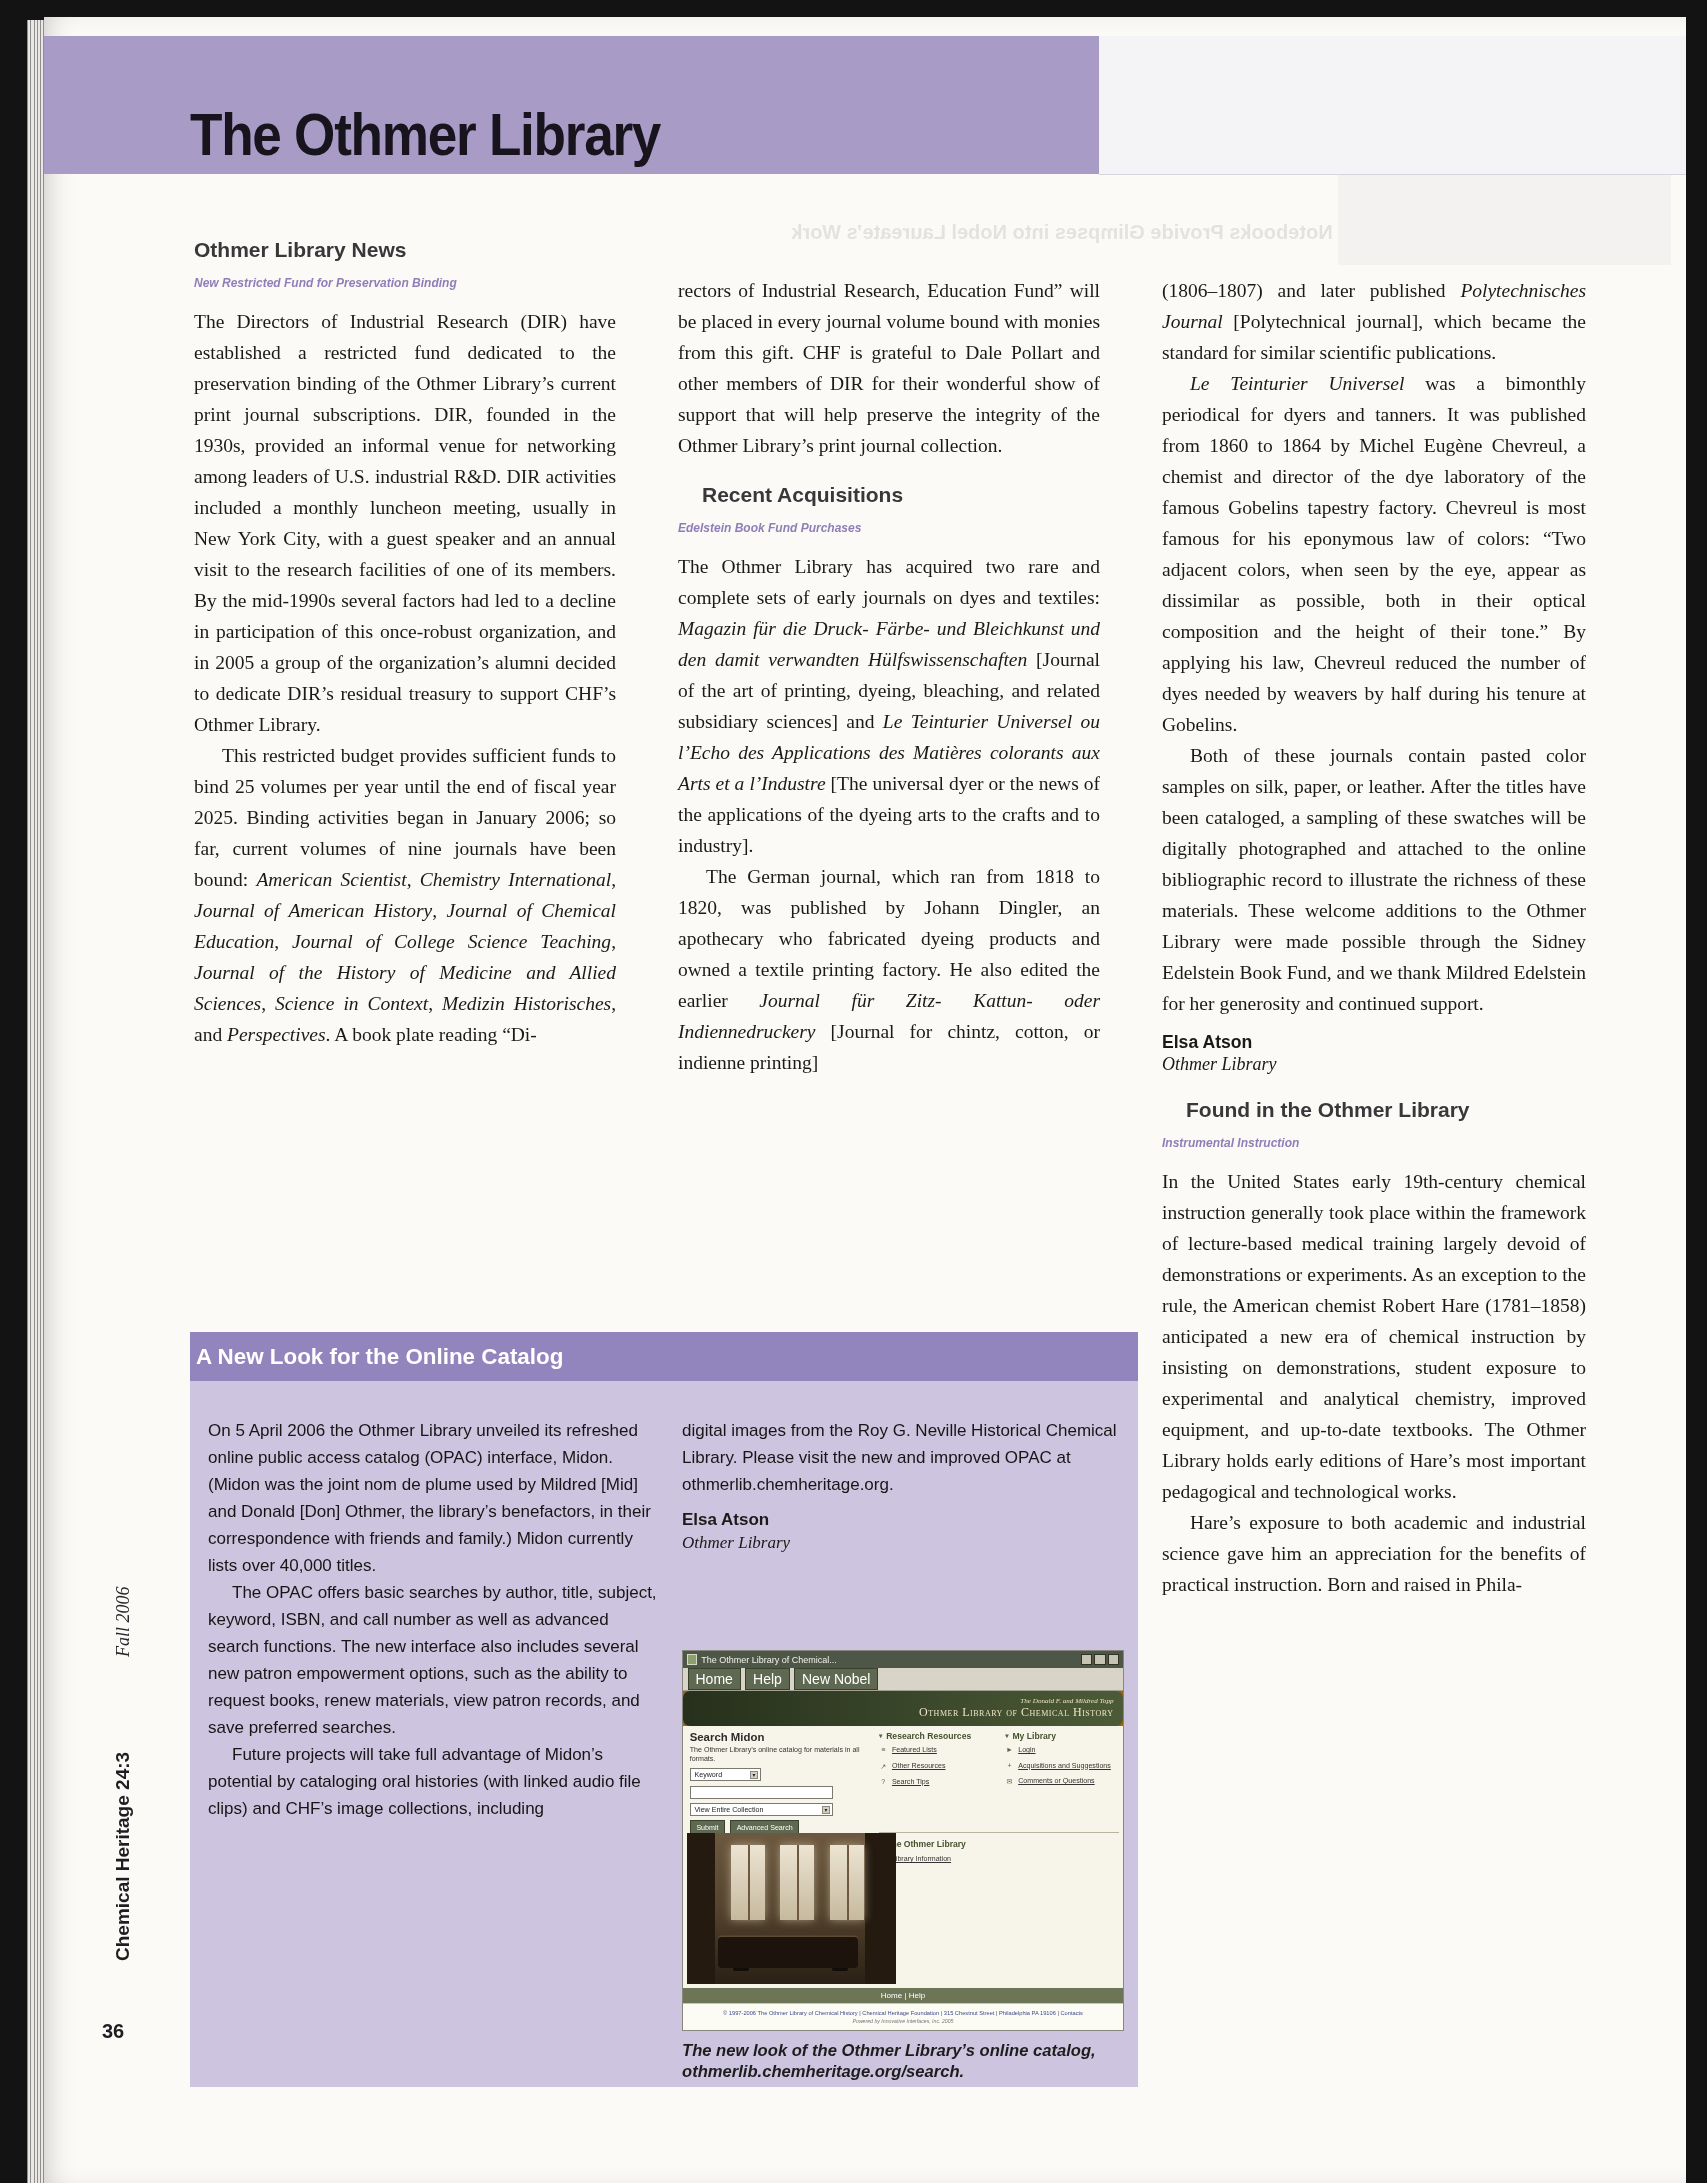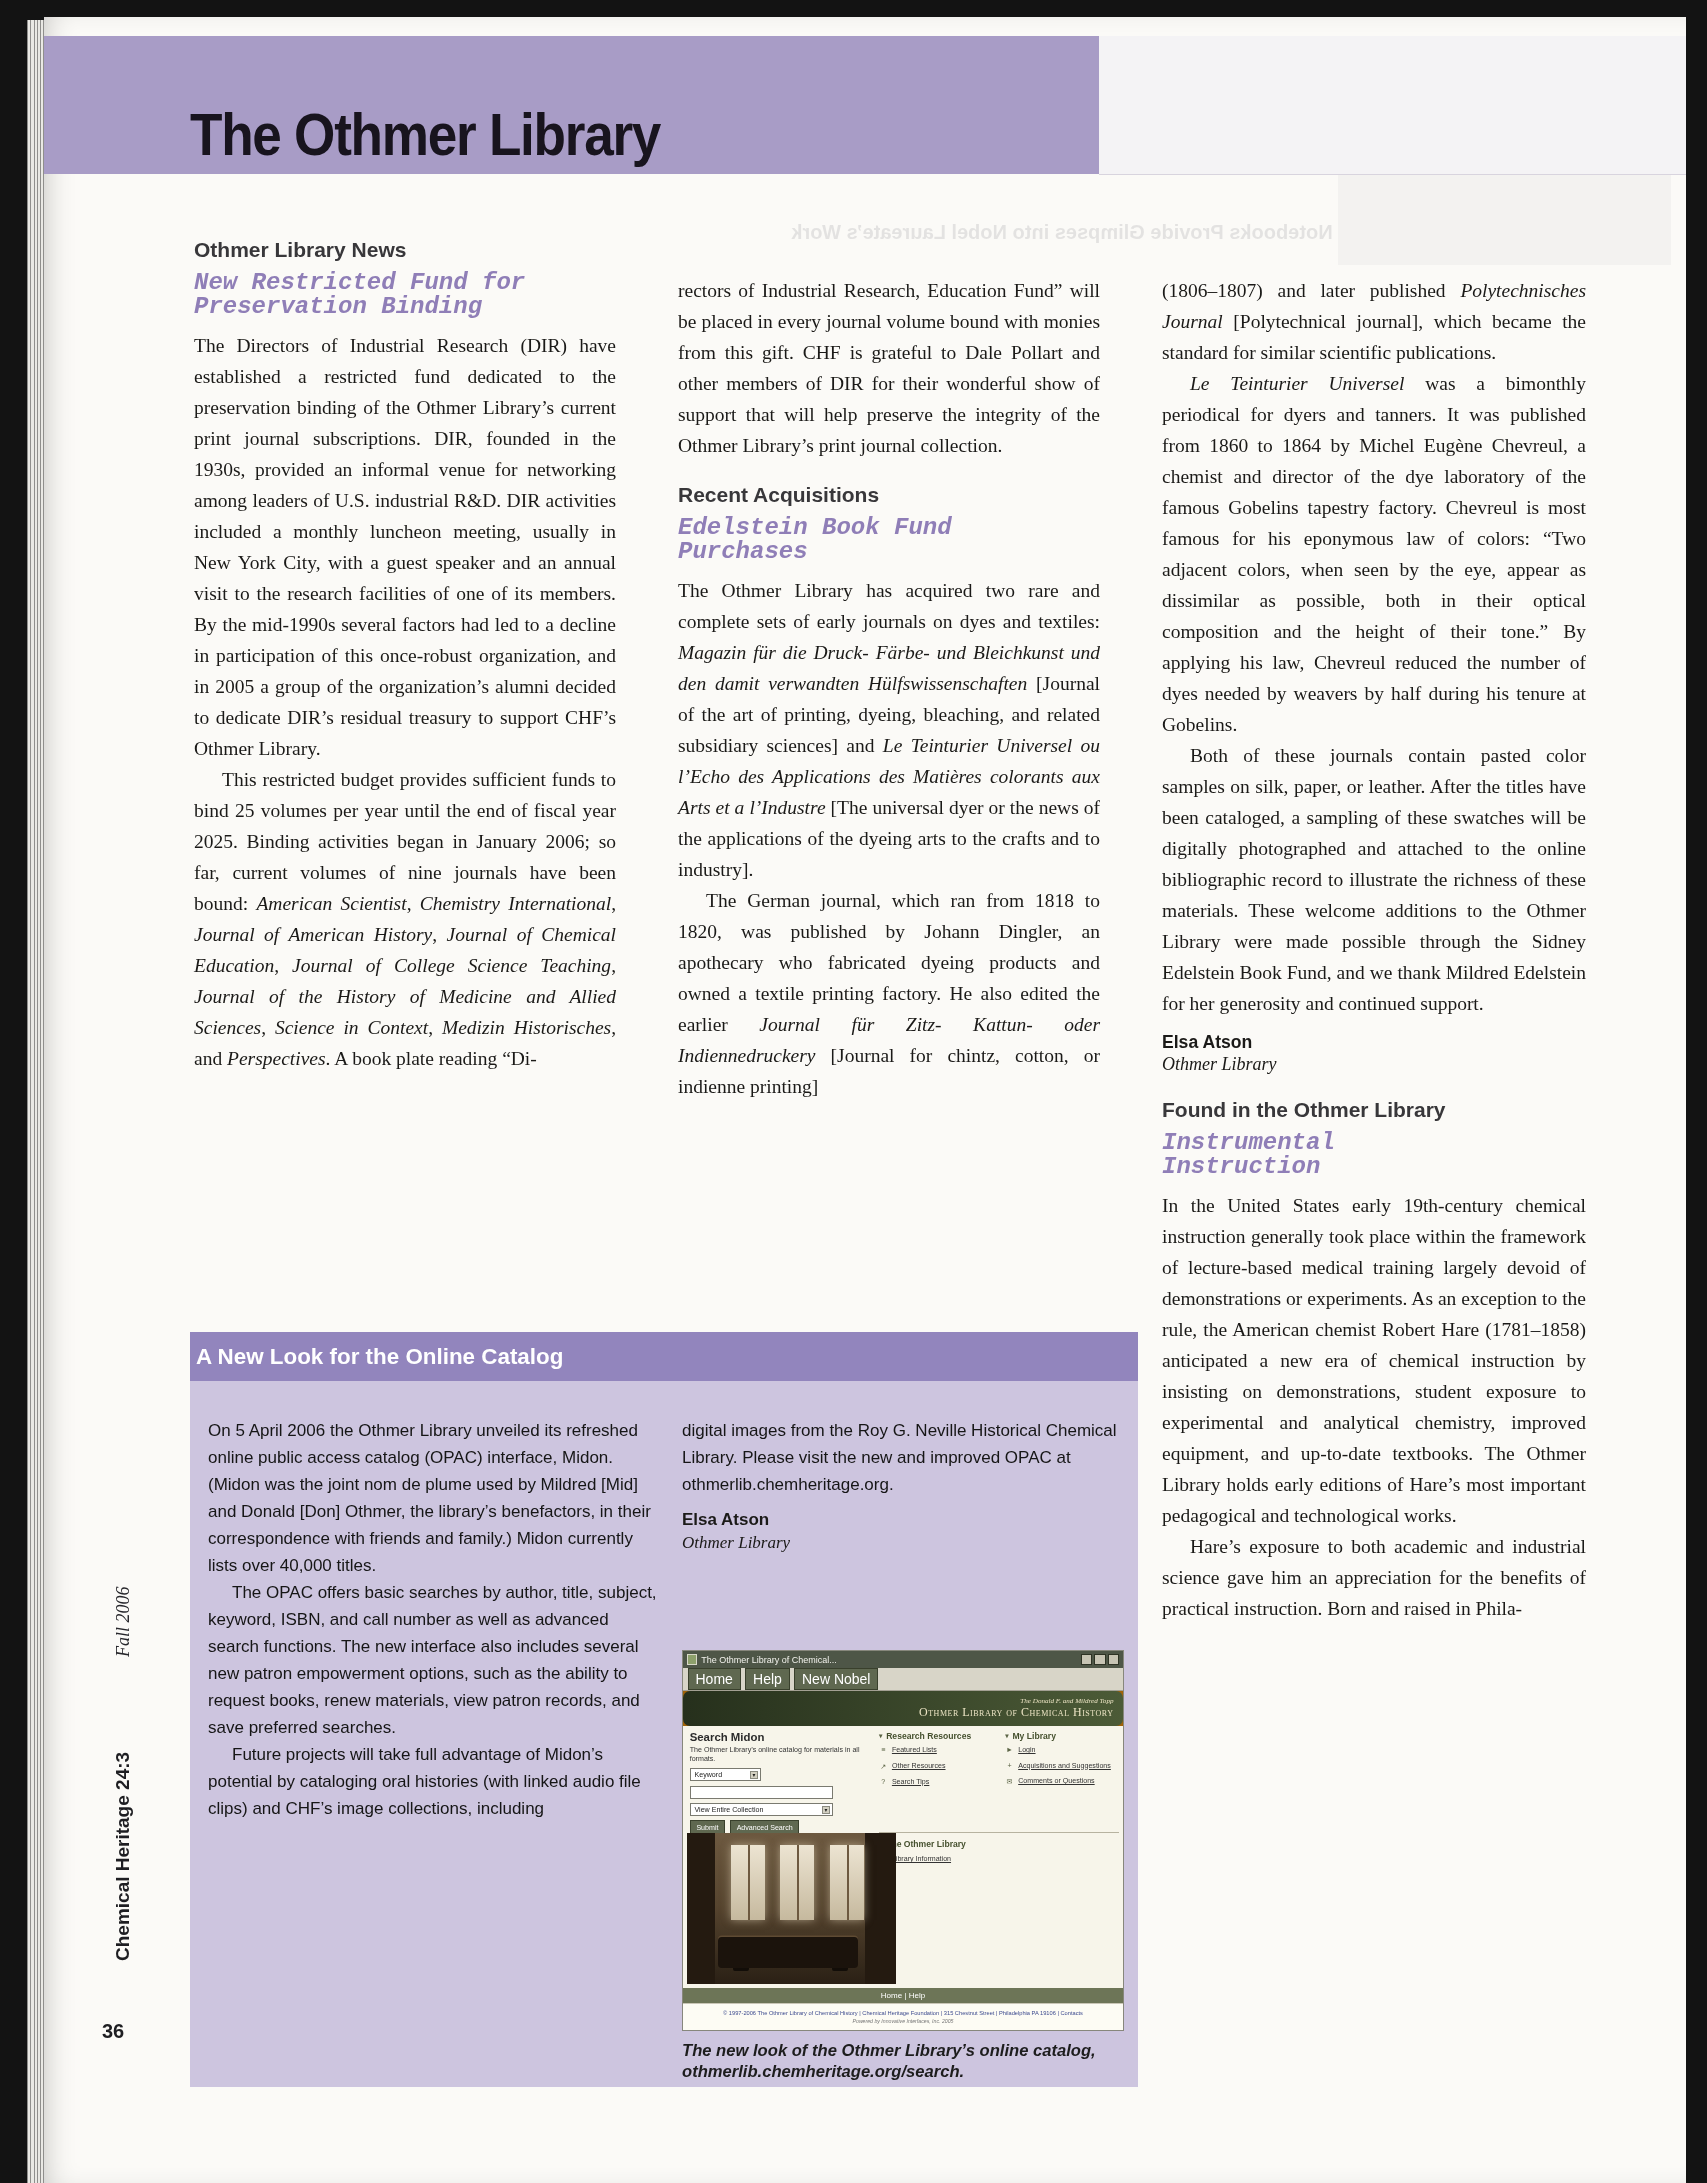--- a/index.html
+++ b/index.html
@@ -33,23 +33,23 @@
         font-family:"Liberation Sans",sans-serif;font-weight:bold;font-size:19px;color:#1e1e22;white-space:nowrap;}
   .folio{position:absolute;left:58px;top:2003px;font-family:"Liberation Sans",sans-serif;
         font-weight:bold;font-size:20px;color:#1e1e22;}
   
   .col{position:absolute;color:#1b1a18;}
   .col1{left:150px;top:221px;width:422px;}
   .col2{left:634px;top:258px;width:422px;}
   .col3{left:1118px;top:258px;width:424px;}
   h2.sec{margin:0 0 8.6px 0;font-family:"Liberation Sans",sans-serif;font-weight:bold;
         font-size:21px;color:#38373a;letter-spacing:0;}
-  h2.sec.mid{margin-top:22px;}
-  h3.sub{margin:0 0 11.4px 0;font-family:Liberation Mono, monospace;font-weight:bold;font-style:italic;
-        font-size:24px;line-height:24px;color:#8f7eb7;max-width:333px;}
+  h2.sec.mid{margin-top:22px;margin-left:24px;}
+  h3.sub{margin:0 0 11.4px 0;font-family:Liberation Sans, sans-serif;font-weight:bold;font-style:italic;
+        font-size:12px;line-height:24px;color:#8f7eb7;max-width:333px;}
   .col p{margin:0;font-size:19.5px;line-height:31px;text-align:justify;}
   .col p.ind{text-indent:28px;}
   .byline{margin-top:12.4px;}
   .by-name{font-family:"Liberation Sans",sans-serif;font-weight:bold;font-size:17.6px;line-height:22px;color:#1b1a18;}
   .by-affil{font:italic 18px/23px "Liberation Serif",serif;color:#1b1a18;}
   
   .box{position:absolute;left:146px;top:1315px;width:948px;height:755px;background:#cdc5df;}
   .box-head{height:49px;background:#9285bd;display:flex;align-items:center;}
   .box-title{margin-left:6px;font-family:"Liberation Sans",sans-serif;font-weight:bold;
         font-size:22.4px;color:#ffffff;}

